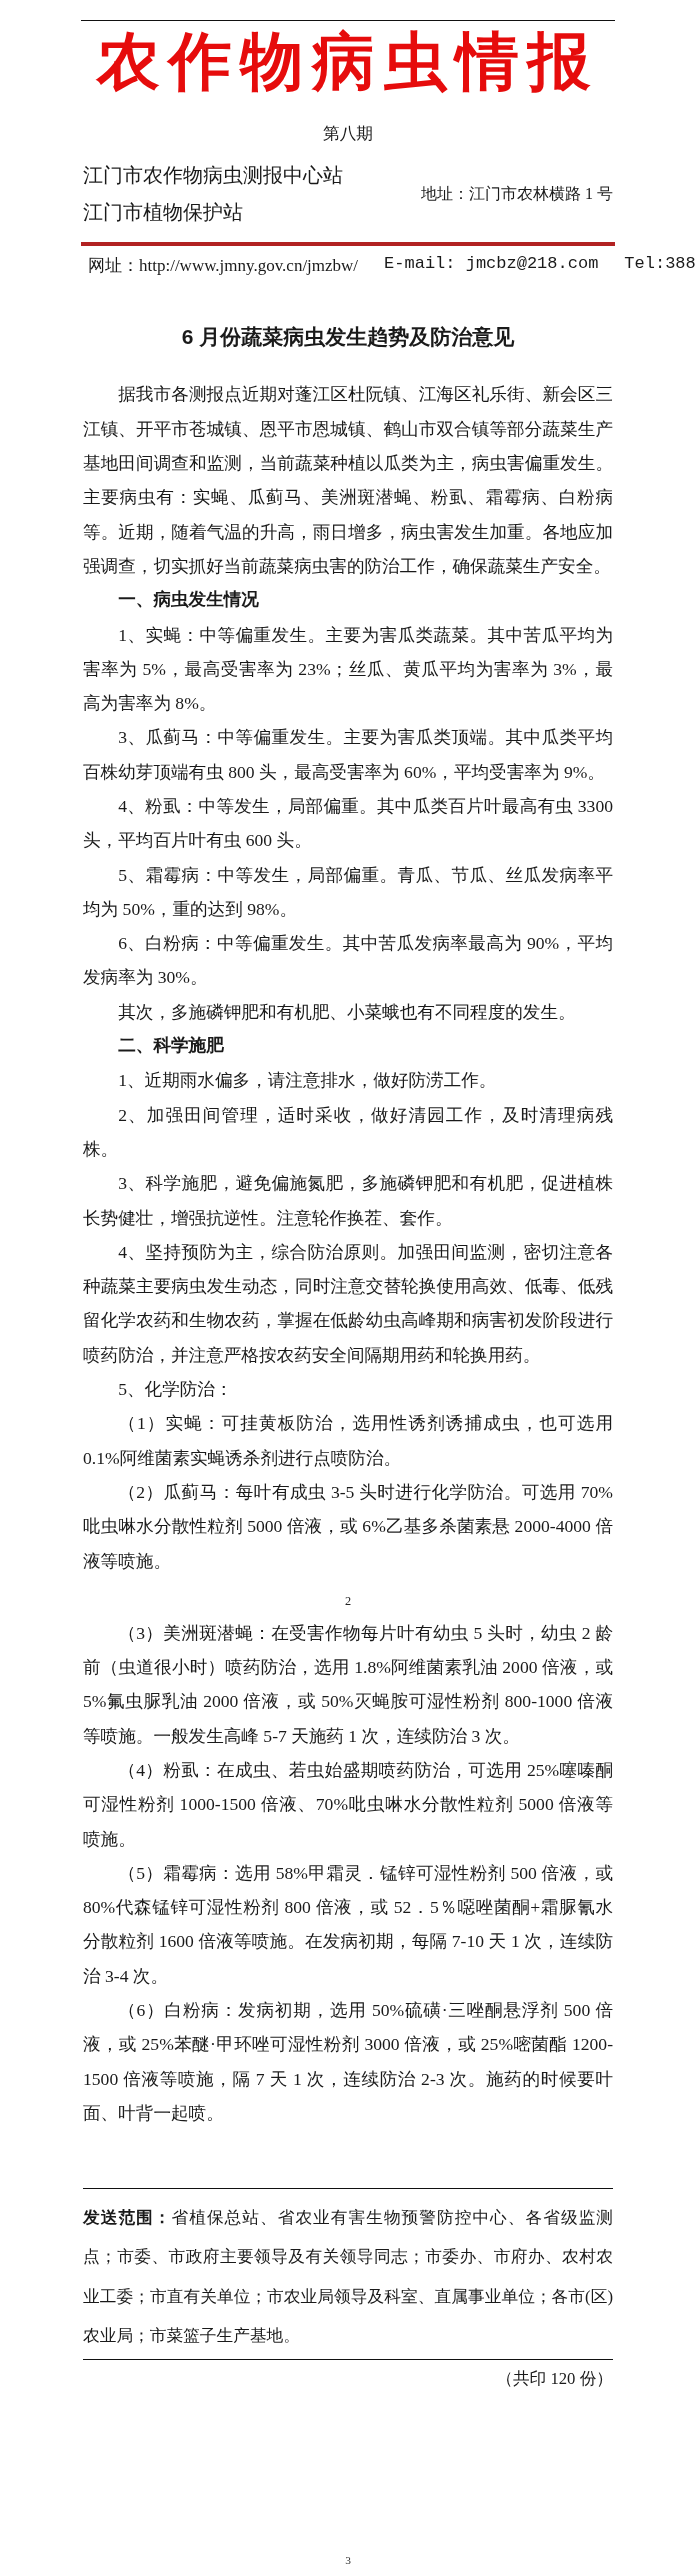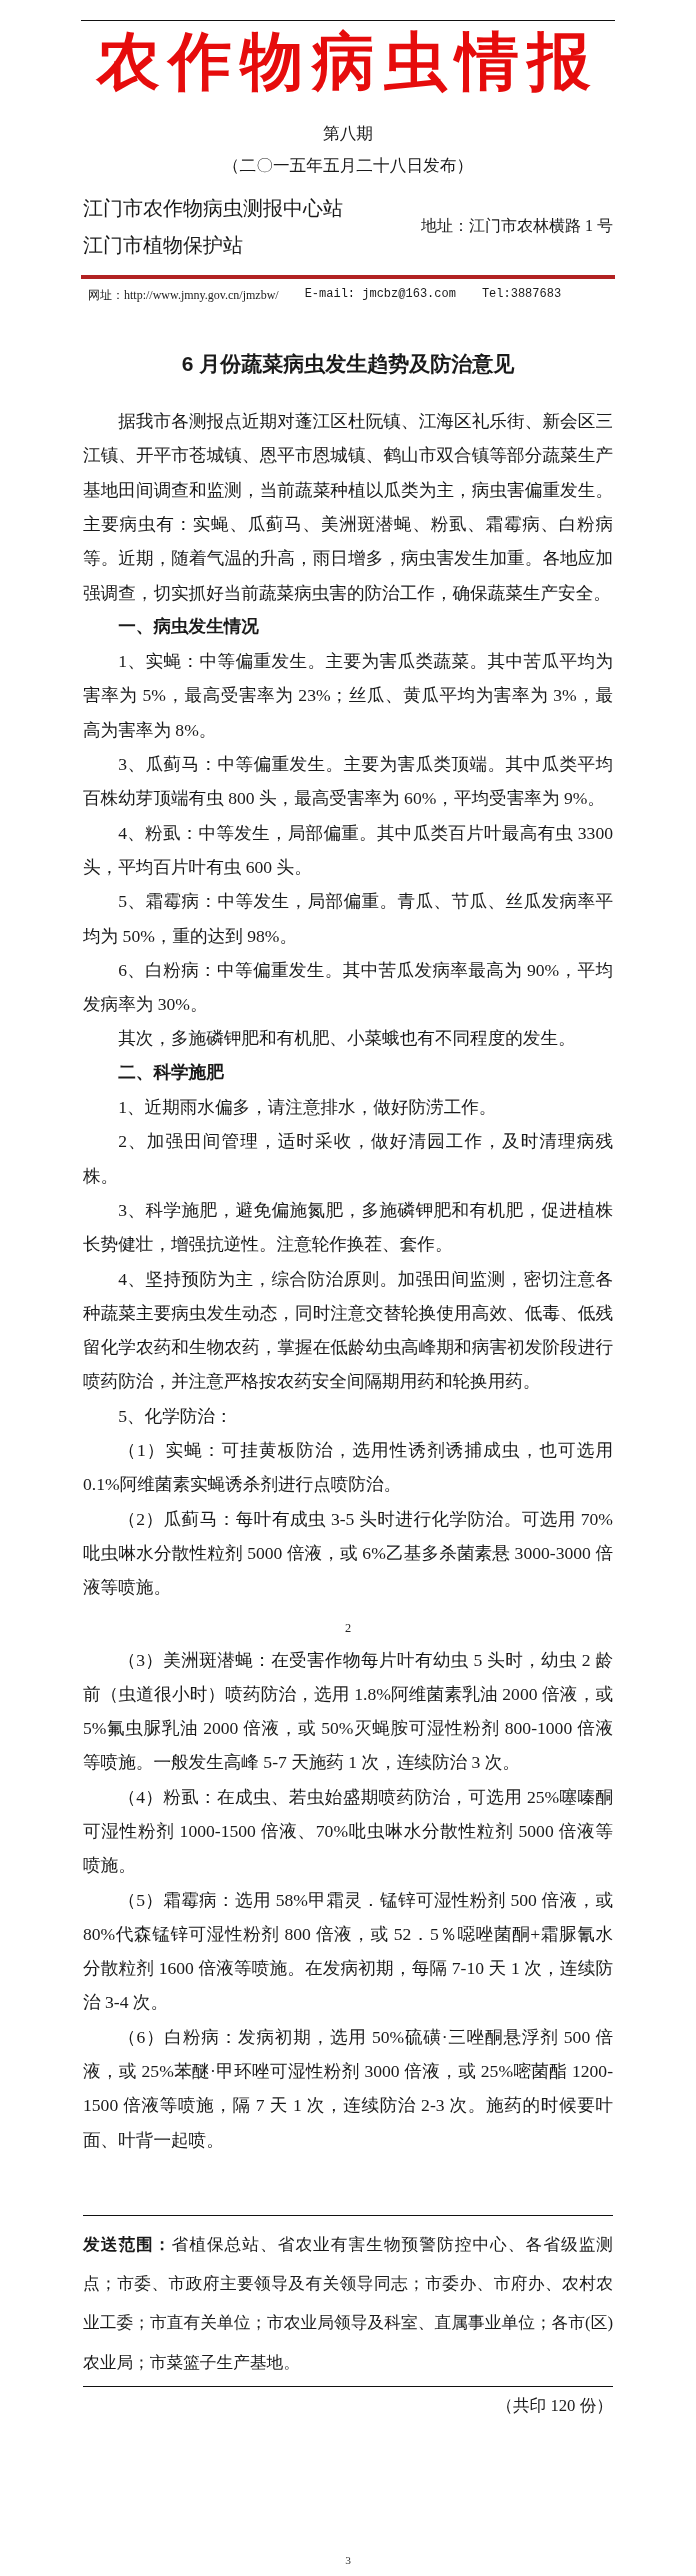--- a/index.html
+++ b/index.html
@@ -25,21 +25,21 @@
   .info-row{
     margin:12.3px 83px 0 83px;
     display:flex;justify-content:space-between;align-items:center;
   }
   .org-col{font-size:20px;line-height:1.85;}
   .address{font-size:16px;}
   .red-rule{margin:11.4px 81px 0 81px;border-top:4.4px solid #b22222;}
   .contact-row{
     margin:8px 83px 0 88px;
     display:flex;gap:26px;
-    font-size:12px;
+    font-size:17px;
     font-family:"Liberation Mono","DejaVu Sans Mono",monospace;
     white-space:nowrap;
   }
   .contact-row .zh{font-family:"Liberation Serif","DejaVu Serif",serif;}
   .article-title{
     margin-top:46px;
     text-align:center;
     font-size:21px;font-weight:bold;
     font-family:"Liberation Sans","DejaVu Sans",sans-serif;
   }
@@ -76,35 +76,34 @@
 <body>
 
 <div class="page">
 
   <div class="top-rule"></div>
 
   <h1 class="masthead-title" style="color:#e60c0c;">农作物病虫情报</h1>
 
   <div class="issue">第八期</div>
 
-  <div class="pub-date">（二〇一五年五月二十八日发布）</div>
 
   <div class="info-row">
     <div class="org-col">
       <div>江门市农作物病虫测报中心站</div>
       <div>江门市植物保护站</div>
     </div>
     <div class="address">地址：江门市农林横路 1 号</div>
   </div>
 
   <div class="red-rule"></div>
 
   <div class="contact-row">
     <span class="zh">网址：http://www.jmny.gov.cn/jmzbw/</span>
-    <span>E-mail: jmcbz@163.com</span>
+    <span>E-mail: jmcbz@218.com</span>
     <span>Tel:3887683</span>
   </div>
 
   <h2 class="article-title">6 月份蔬菜病虫发生趋势及防治意见</h2>
 
   <div class="body-col">
     <p class="para">据我市各测报点近期对蓬江区杜阮镇、江海区礼乐街、新会区三江镇、开平市苍城镇、恩平市恩城镇、鹤山市双合镇等部分蔬菜生产基地田间调查和监测，当前蔬菜种植以瓜类为主，病虫害偏重发生。主要病虫有：实蝇、瓜蓟马、美洲斑潜蝇、粉虱、霜霉病、白粉病等。近期，随着气温的升高，雨日增多，病虫害发生加重。各地应加强调查，切实抓好当前蔬菜病虫害的防治工作，确保蔬菜生产安全。</p>
     <p class="heading">一、病虫发生情况</p>
     <p class="para">1、实蝇：中等偏重发生。主要为害瓜类蔬菜。其中苦瓜平均为害率为 5%，最高受害率为 23%；丝瓜、黄瓜平均为害率为 3%，最高为害率为 8%。</p>
     <p class="para">3、瓜蓟马：中等偏重发生。主要为害瓜类顶端。其中瓜类平均百株幼芽顶端有虫 800 头，最高受害率为 60%，平均受害率为 9%。</p>
@@ -112,21 +111,21 @@
     <p class="para">5、霜霉病：中等发生，局部偏重。青瓜、节瓜、丝瓜发病率平均为 50%，重的达到 98%。</p>
     <p class="para">6、白粉病：中等偏重发生。其中苦瓜发病率最高为 90%，平均发病率为 30%。</p>
     <p class="para">其次，多施磷钾肥和有机肥、小菜蛾也有不同程度的发生。</p>
     <p class="heading">二、科学施肥</p>
     <p class="para">1、近期雨水偏多，请注意排水，做好防涝工作。</p>
     <p class="para">2、加强田间管理，适时采收，做好清园工作，及时清理病残株。</p>
     <p class="para">3、科学施肥，避免偏施氮肥，多施磷钾肥和有机肥，促进植株长势健壮，增强抗逆性。注意轮作换茬、套作。</p>
     <p class="para">4、坚持预防为主，综合防治原则。加强田间监测，密切注意各种蔬菜主要病虫发生动态，同时注意交替轮换使用高效、低毒、低残留化学农药和生物农药，掌握在低龄幼虫高峰期和病害初发阶段进行喷药防治，并注意严格按农药安全间隔期用药和轮换用药。</p>
     <p class="para">5、化学防治：</p>
     <p class="para">（1）实蝇：可挂黄板防治，选用性诱剂诱捕成虫，也可选用 0.1%阿维菌素实蝇诱杀剂进行点喷防治。</p>
-    <p class="para">（2）瓜蓟马：每叶有成虫 3-5 头时进行化学防治。可选用 70%吡虫啉水分散性粒剂 5000 倍液，或 6%乙基多杀菌素悬 3000-3000 倍液等喷施。</p>
+    <p class="para">（2）瓜蓟马：每叶有成虫 3-5 头时进行化学防治。可选用 70%吡虫啉水分散性粒剂 5000 倍液，或 6%乙基多杀菌素悬 2000-4000 倍液等喷施。</p>
 
     <div class="page-num-mid">2</div>
 
     <p class="para">（3）美洲斑潜蝇：在受害作物每片叶有幼虫 5 头时，幼虫 2 龄前（虫道很小时）喷药防治，选用 1.8%阿维菌素乳油 2000 倍液，或 5%氟虫脲乳油 2000 倍液，或 50%灭蝇胺可湿性粉剂 800-1000 倍液等喷施。一般发生高峰 5-7 天施药 1 次，连续防治 3 次。</p>
     <p class="para">（4）粉虱：在成虫、若虫始盛期喷药防治，可选用 25%噻嗪酮可湿性粉剂 1000-1500 倍液、70%吡虫啉水分散性粒剂 5000 倍液等喷施。</p>
     <p class="para">（5）霜霉病：选用 58%甲霜灵．锰锌可湿性粉剂 500 倍液，或 80%代森锰锌可湿性粉剂 800 倍液，或 52．5％噁唑菌酮+霜脲氰水分散粒剂 1600 倍液等喷施。在发病初期，每隔 7-10 天 1 次，连续防治 3-4 次。</p>
     <p class="para">（6）白粉病：发病初期，选用 50%硫磺·三唑酮悬浮剂 500 倍液，或 25%苯醚·甲环唑可湿性粉剂 3000 倍液，或 25%嘧菌酯 1200-1500 倍液等喷施，隔 7 天 1 次，连续防治 2-3 次。施药的时候要叶面、叶背一起喷。</p>
   </div>
 
   <div class="footer-rule"></div>

